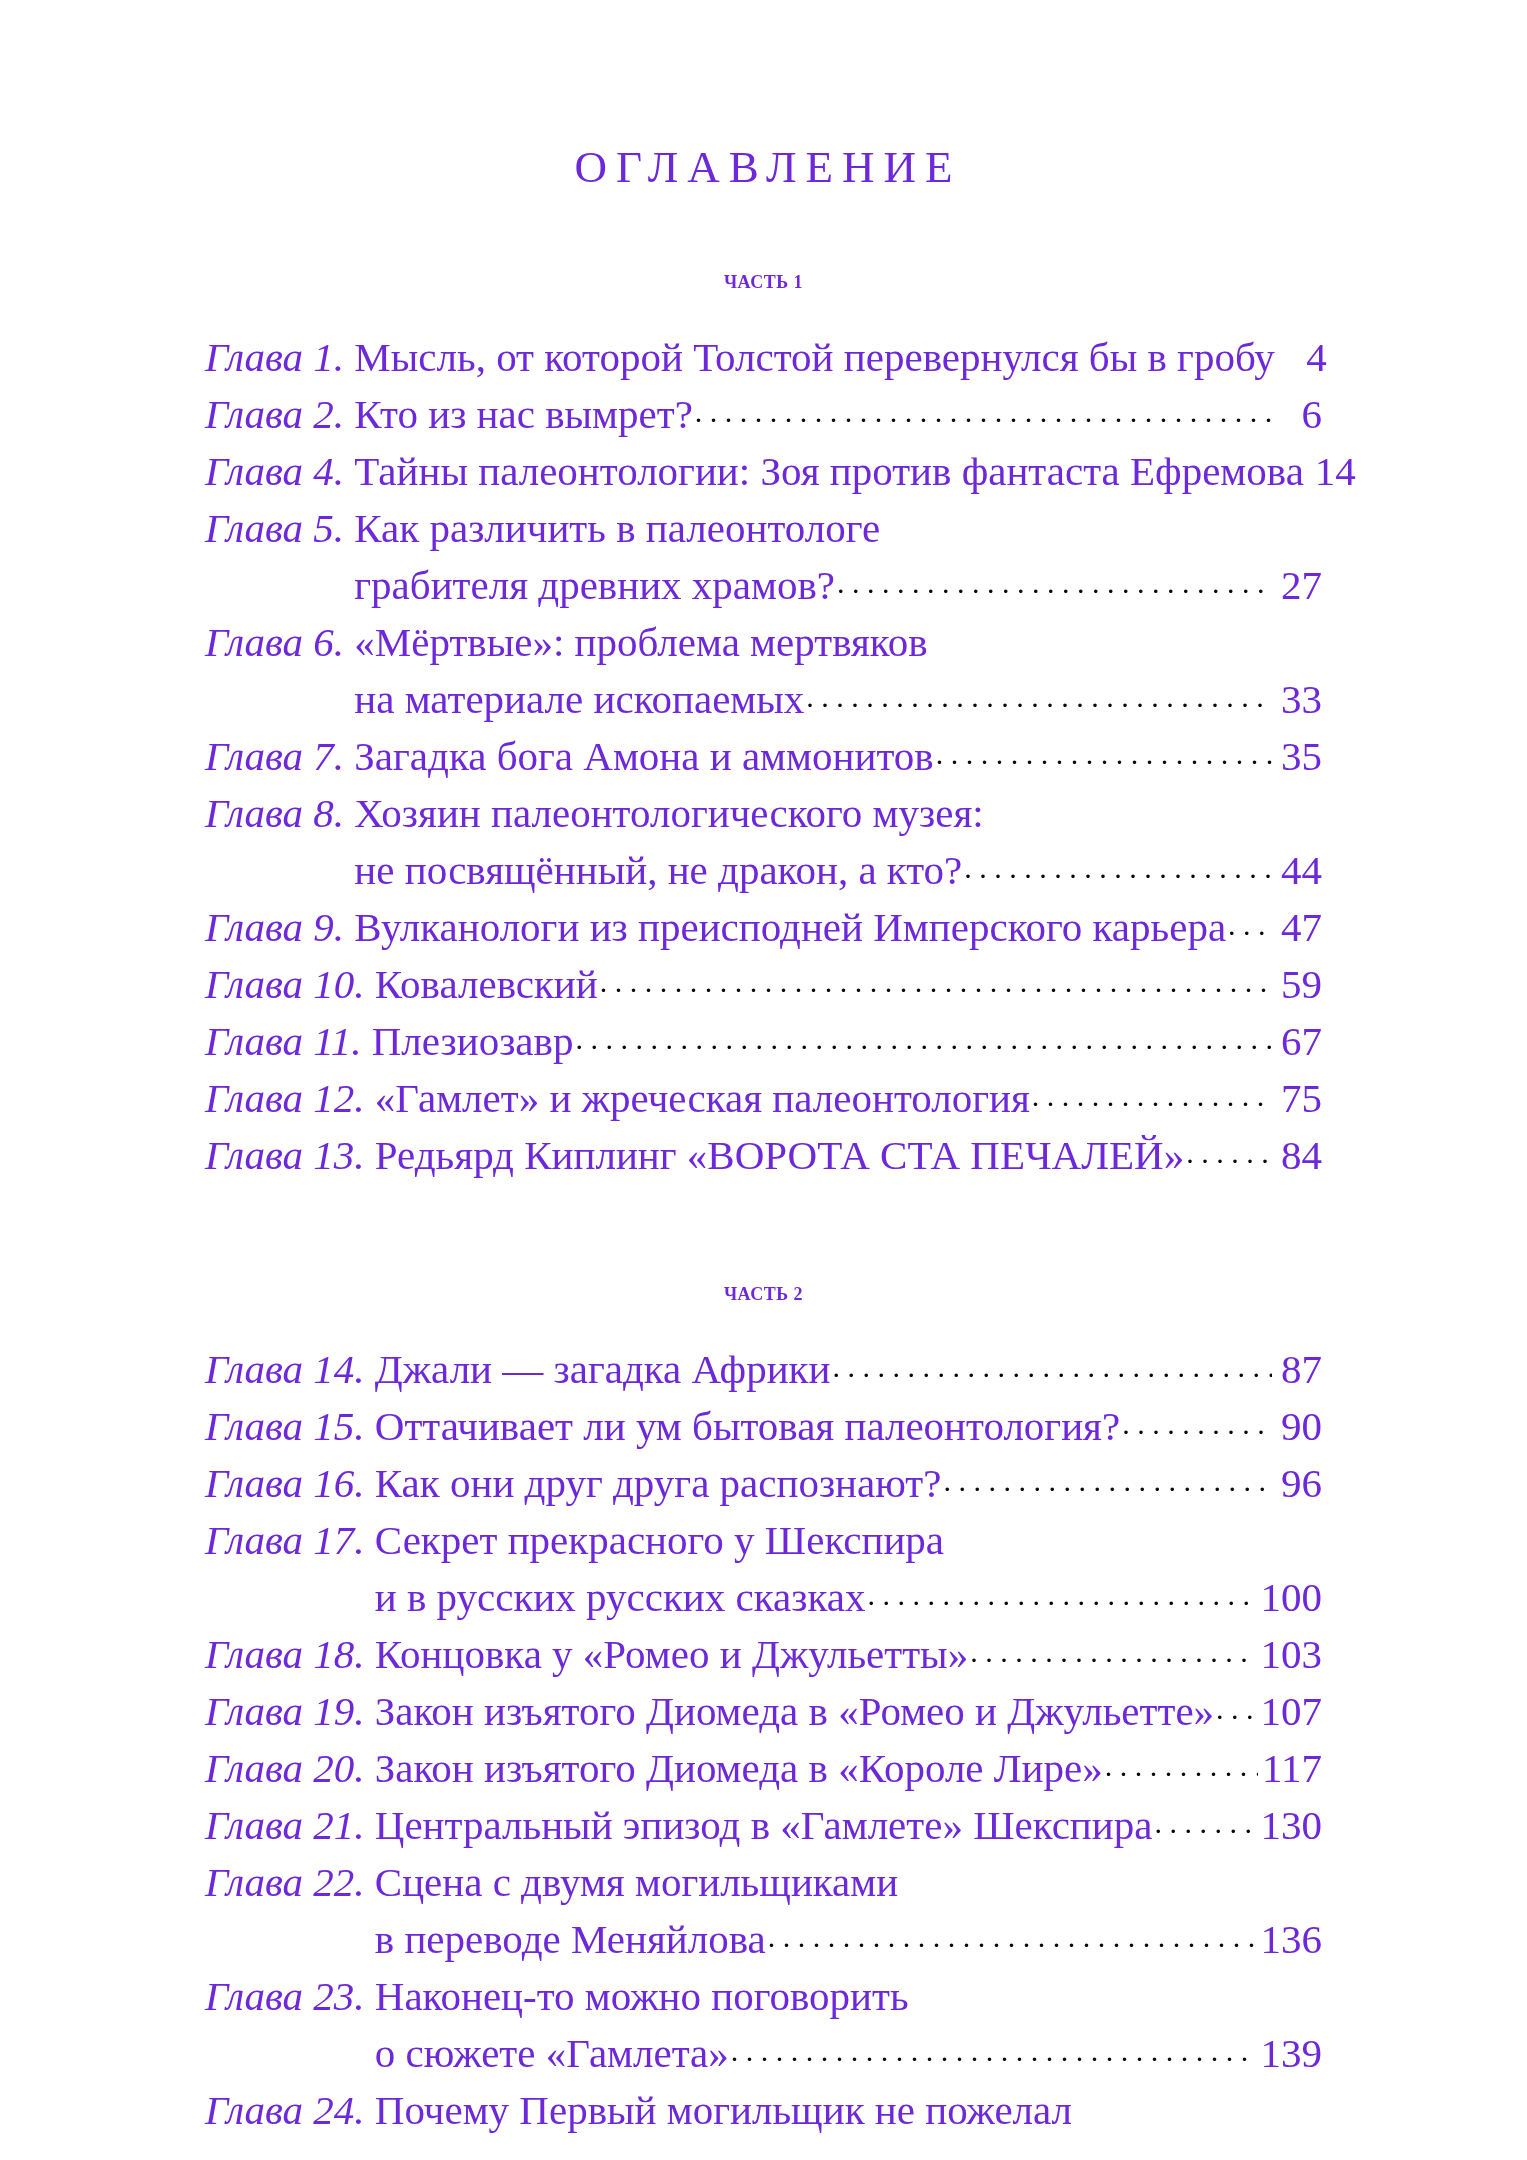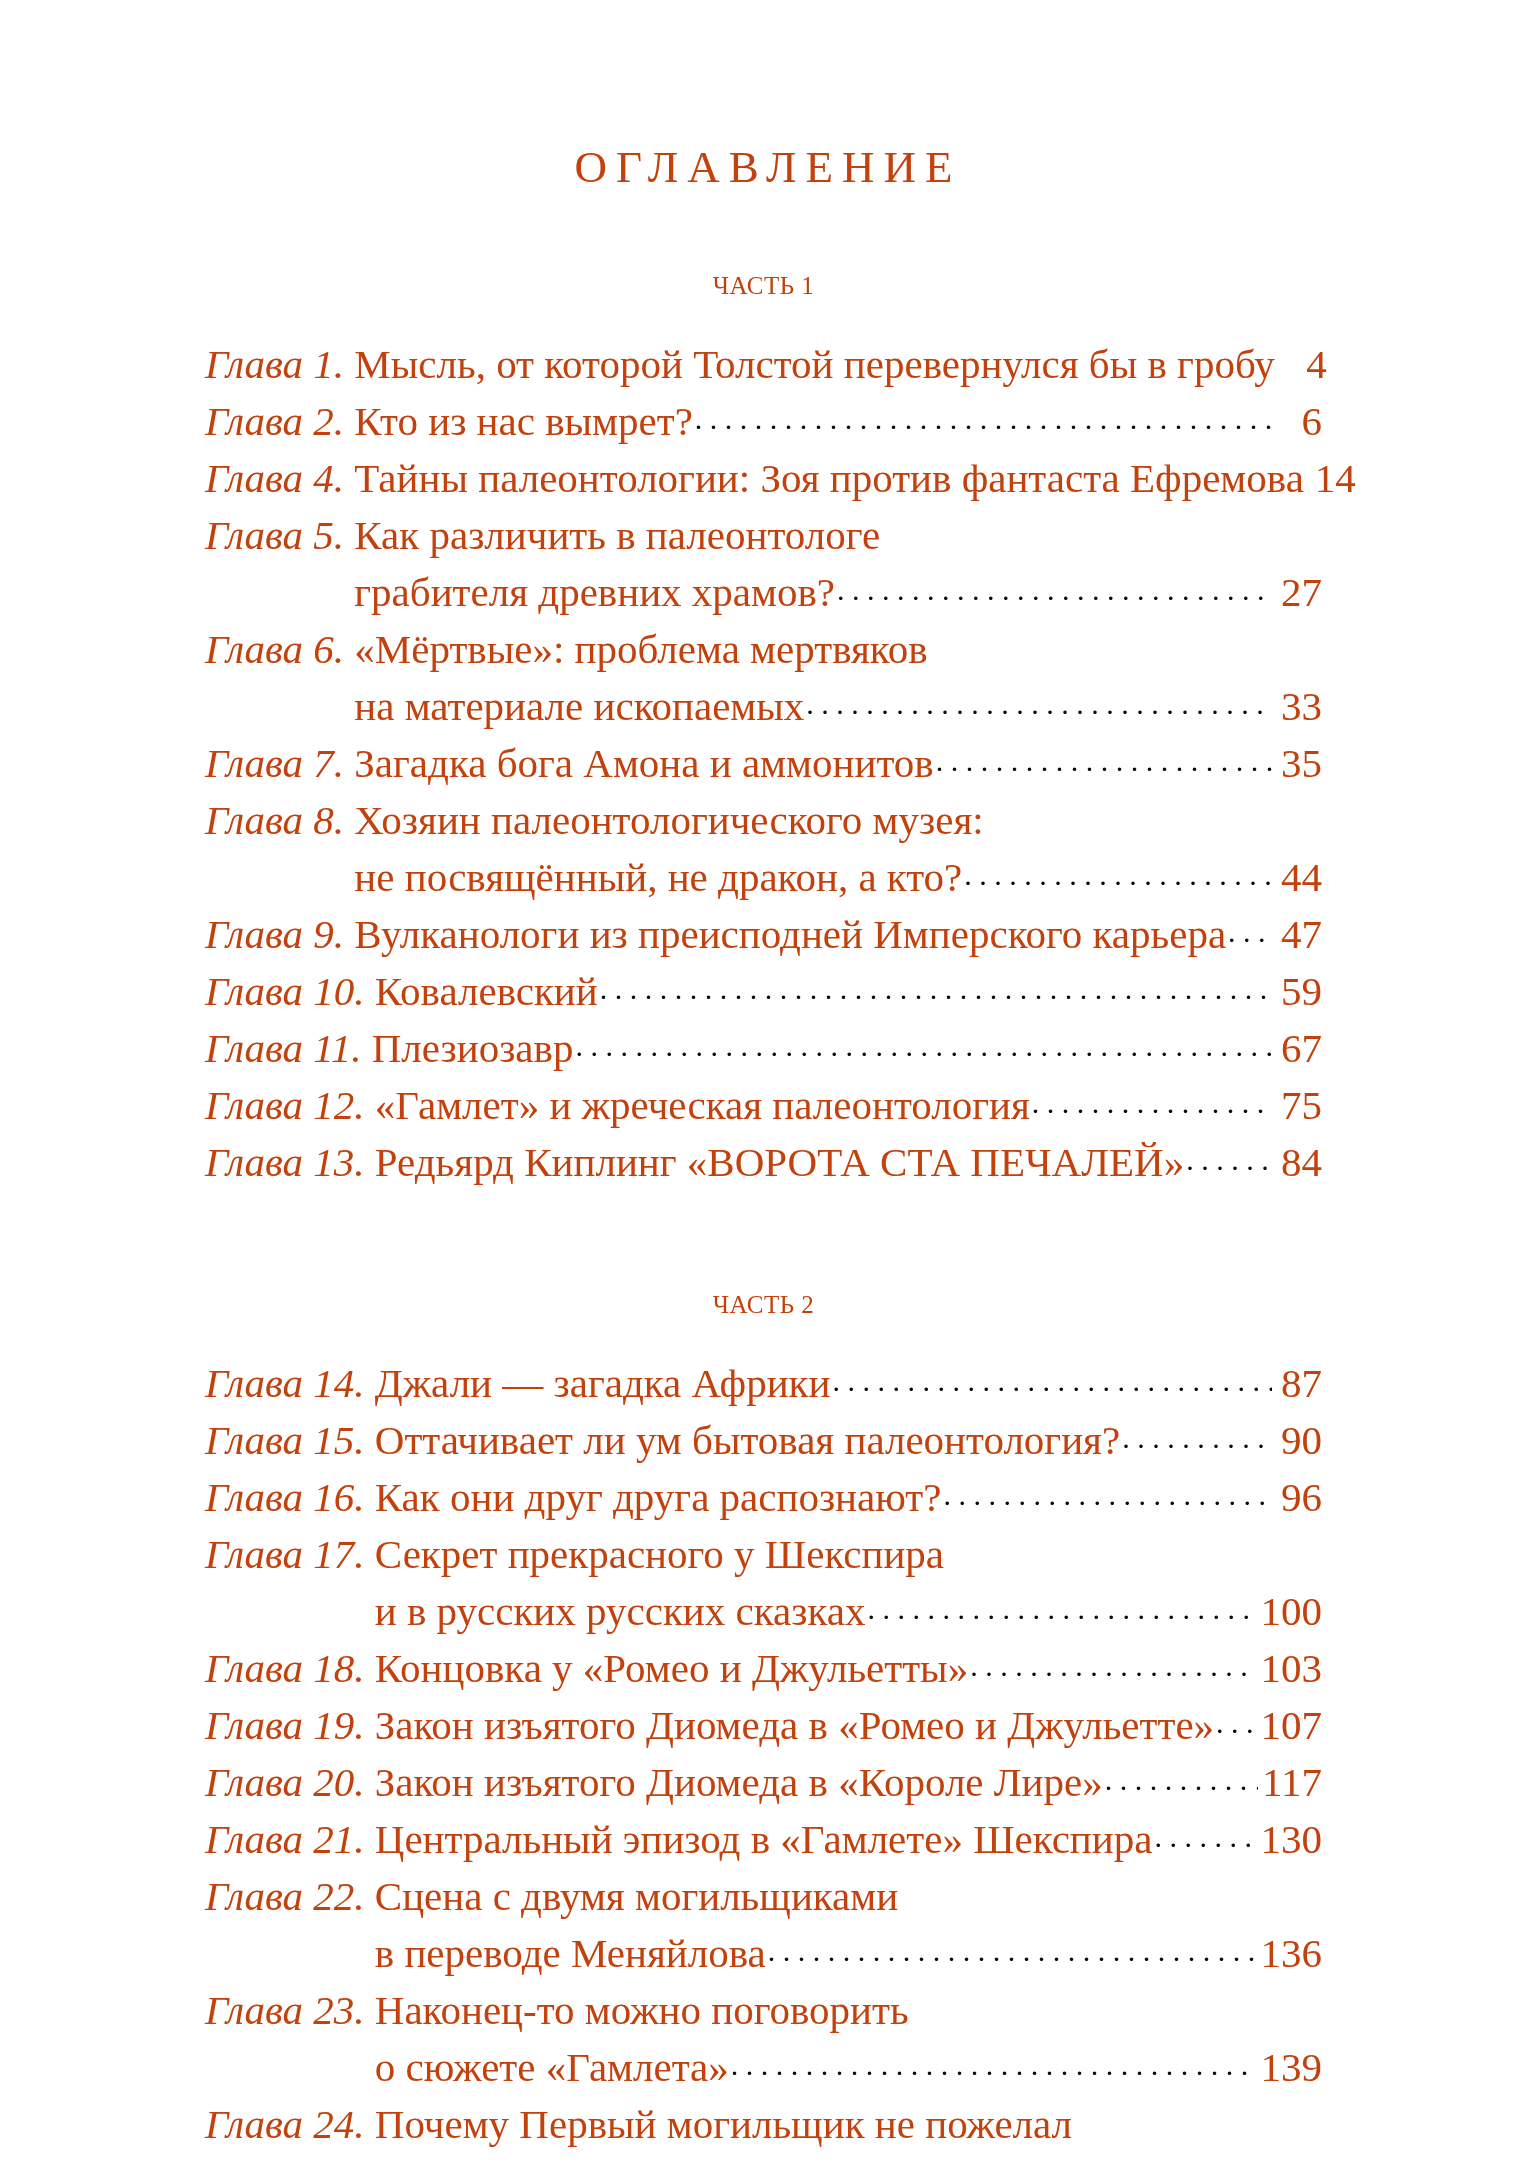--- a/index.html
+++ b/index.html
@@ -9,21 +9,21 @@
     background: #ffffff;
   }
   .page {
     position: relative;
     width: 1527px;
     height: 2160px;
     background: #ffffff;
     margin: 0 auto;
     overflow: hidden;
     font-family: "Liberation Serif", "DejaVu Serif", serif;
-    color: #c2410c;
+    color: #6d28d9;
     box-sizing: border-box;
   }
   .page-title {
     text-align: center;
     font-family: "Liberation Serif", "DejaVu Serif", serif;
     font-size: 45px;
     font-weight: 400;
     letter-spacing: 9px;
     text-indent: 9px;
     margin: 0;
@@ -35,22 +35,22 @@
     margin: 0;
     padding: 0;
     position: absolute;
     left: 205px;
     right: 205px;
     top: 245px;
   }
   .part-heading {
     text-align: center;
     font-family: "Liberation Serif", "DejaVu Serif", serif;
-    font-weight: normal;
-    font-size: 25px;
+    font-weight: bold;
+    font-size: 18px;
     letter-spacing: 0.5px;
     margin: 0;
     padding: 0;
     line-height: 1;
   }
   .part-1-spacer { height: 28px; }
   .part-2-spacer { height: 101px; }
   .after-part-spacer { height: 38px; }
   .entries { margin: 0; padding: 0; }
   .entry {

